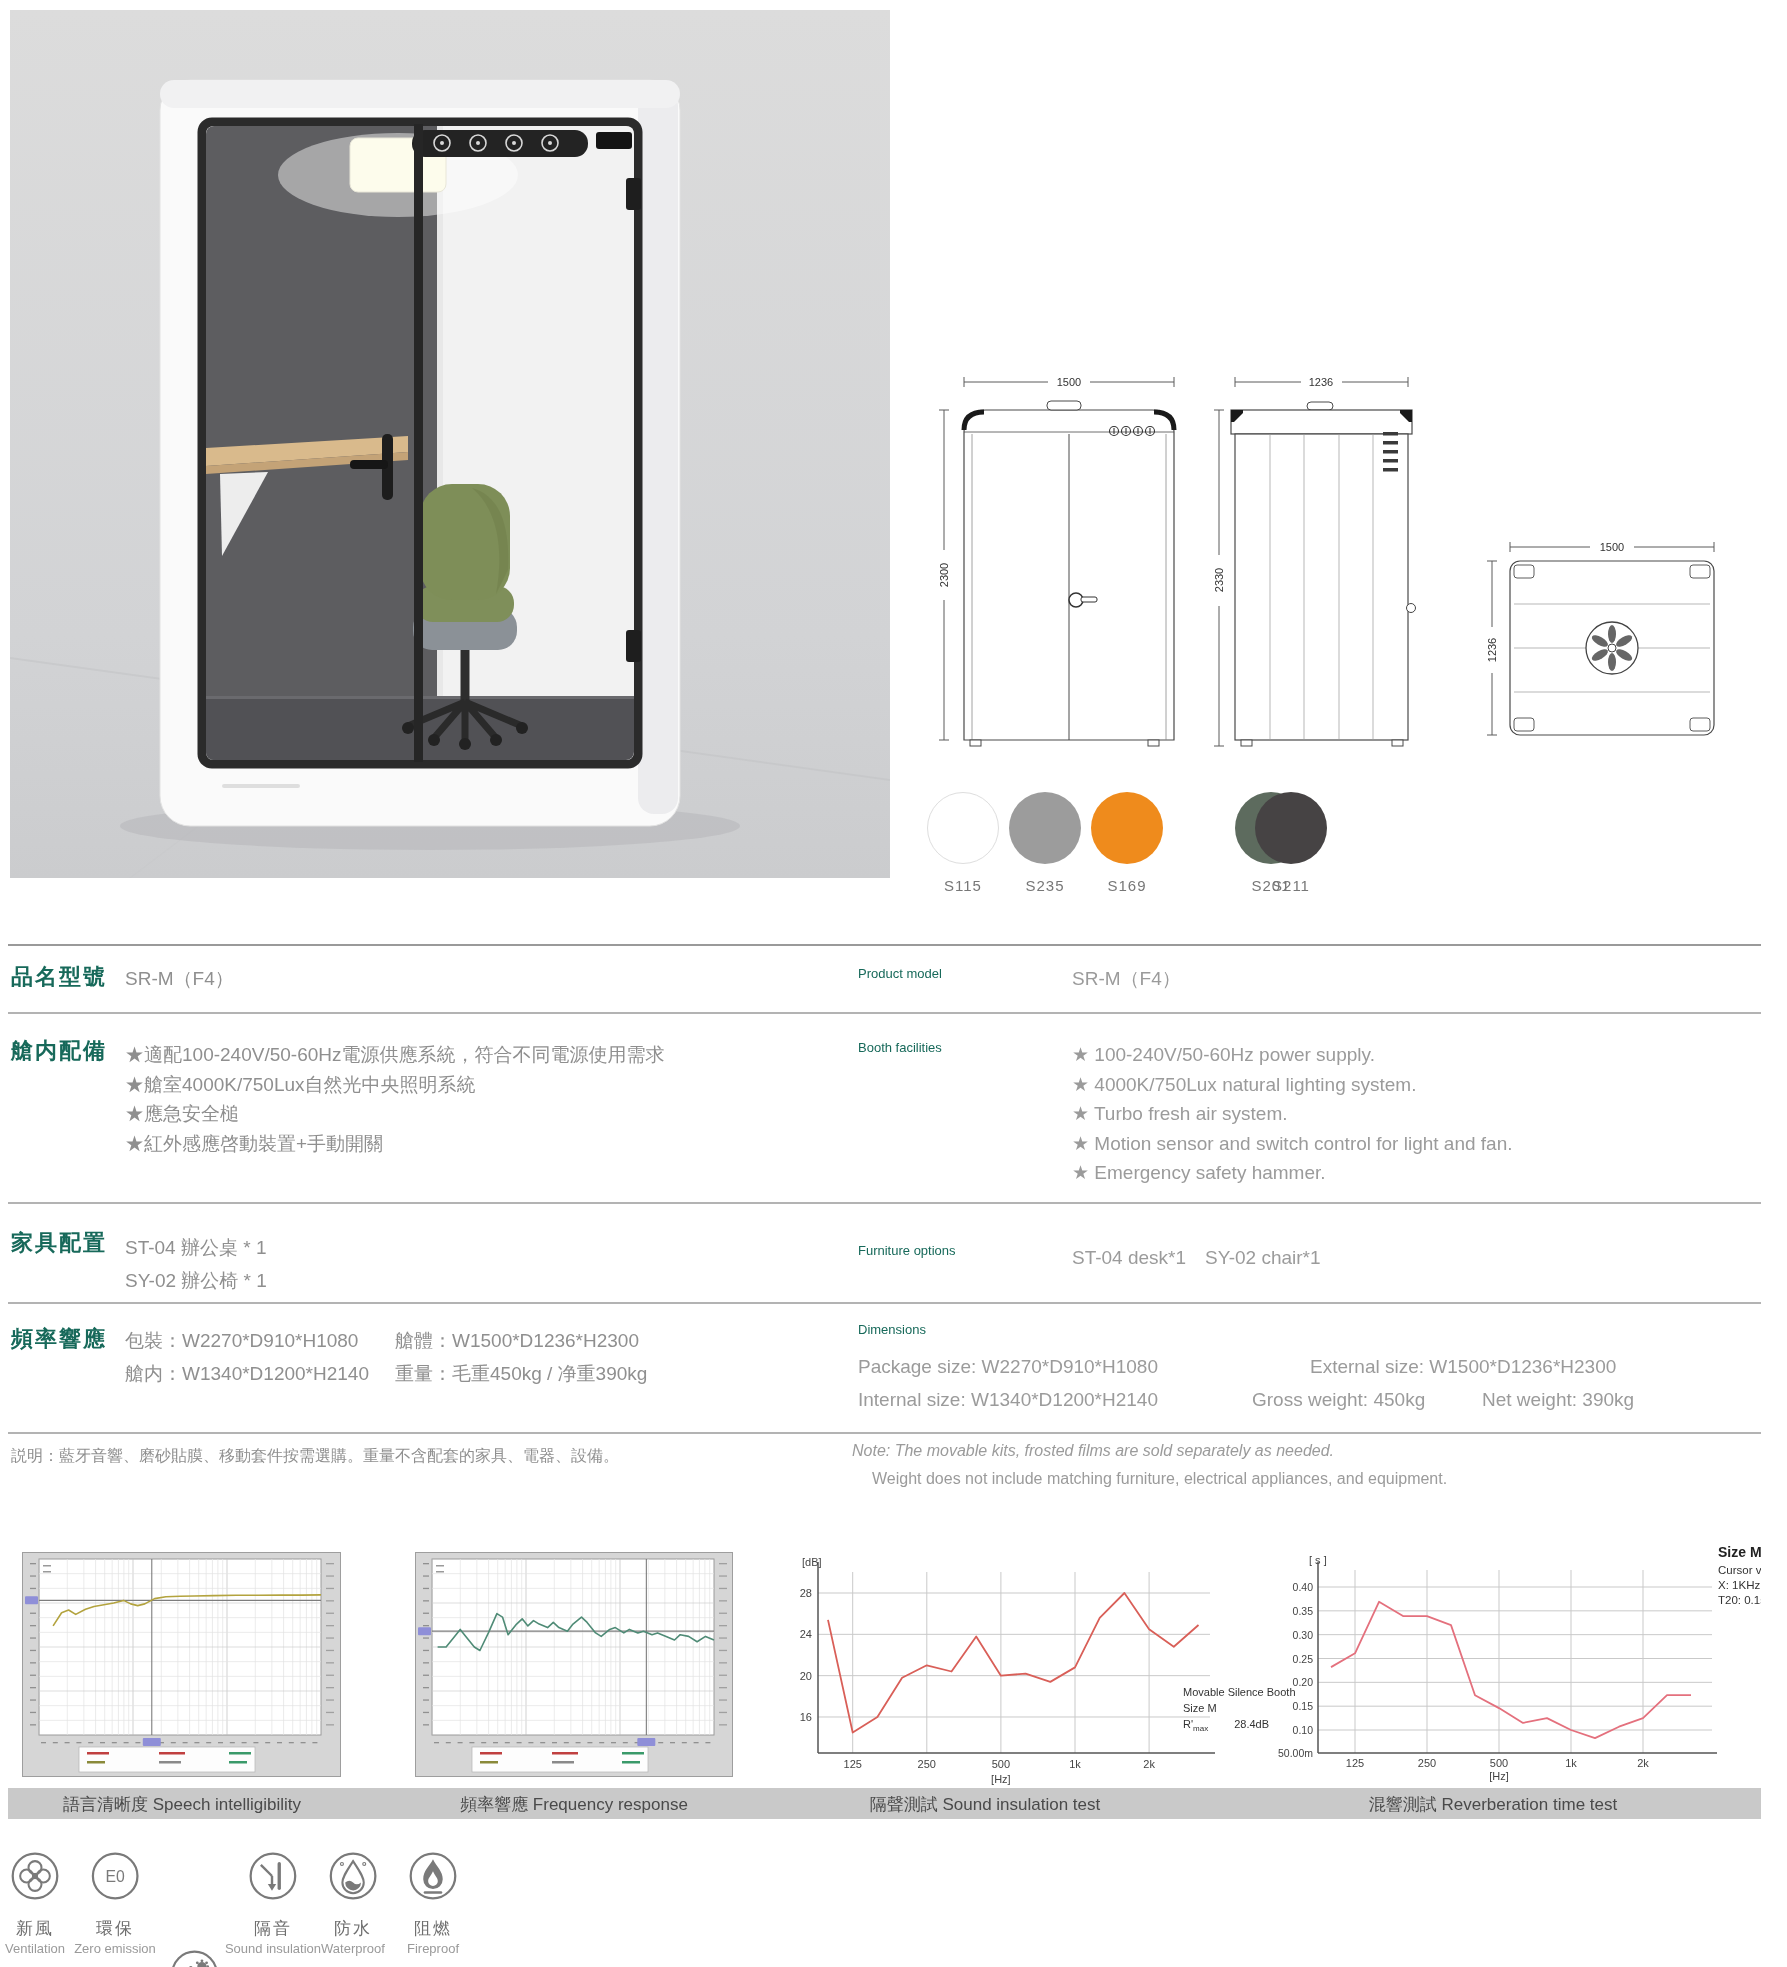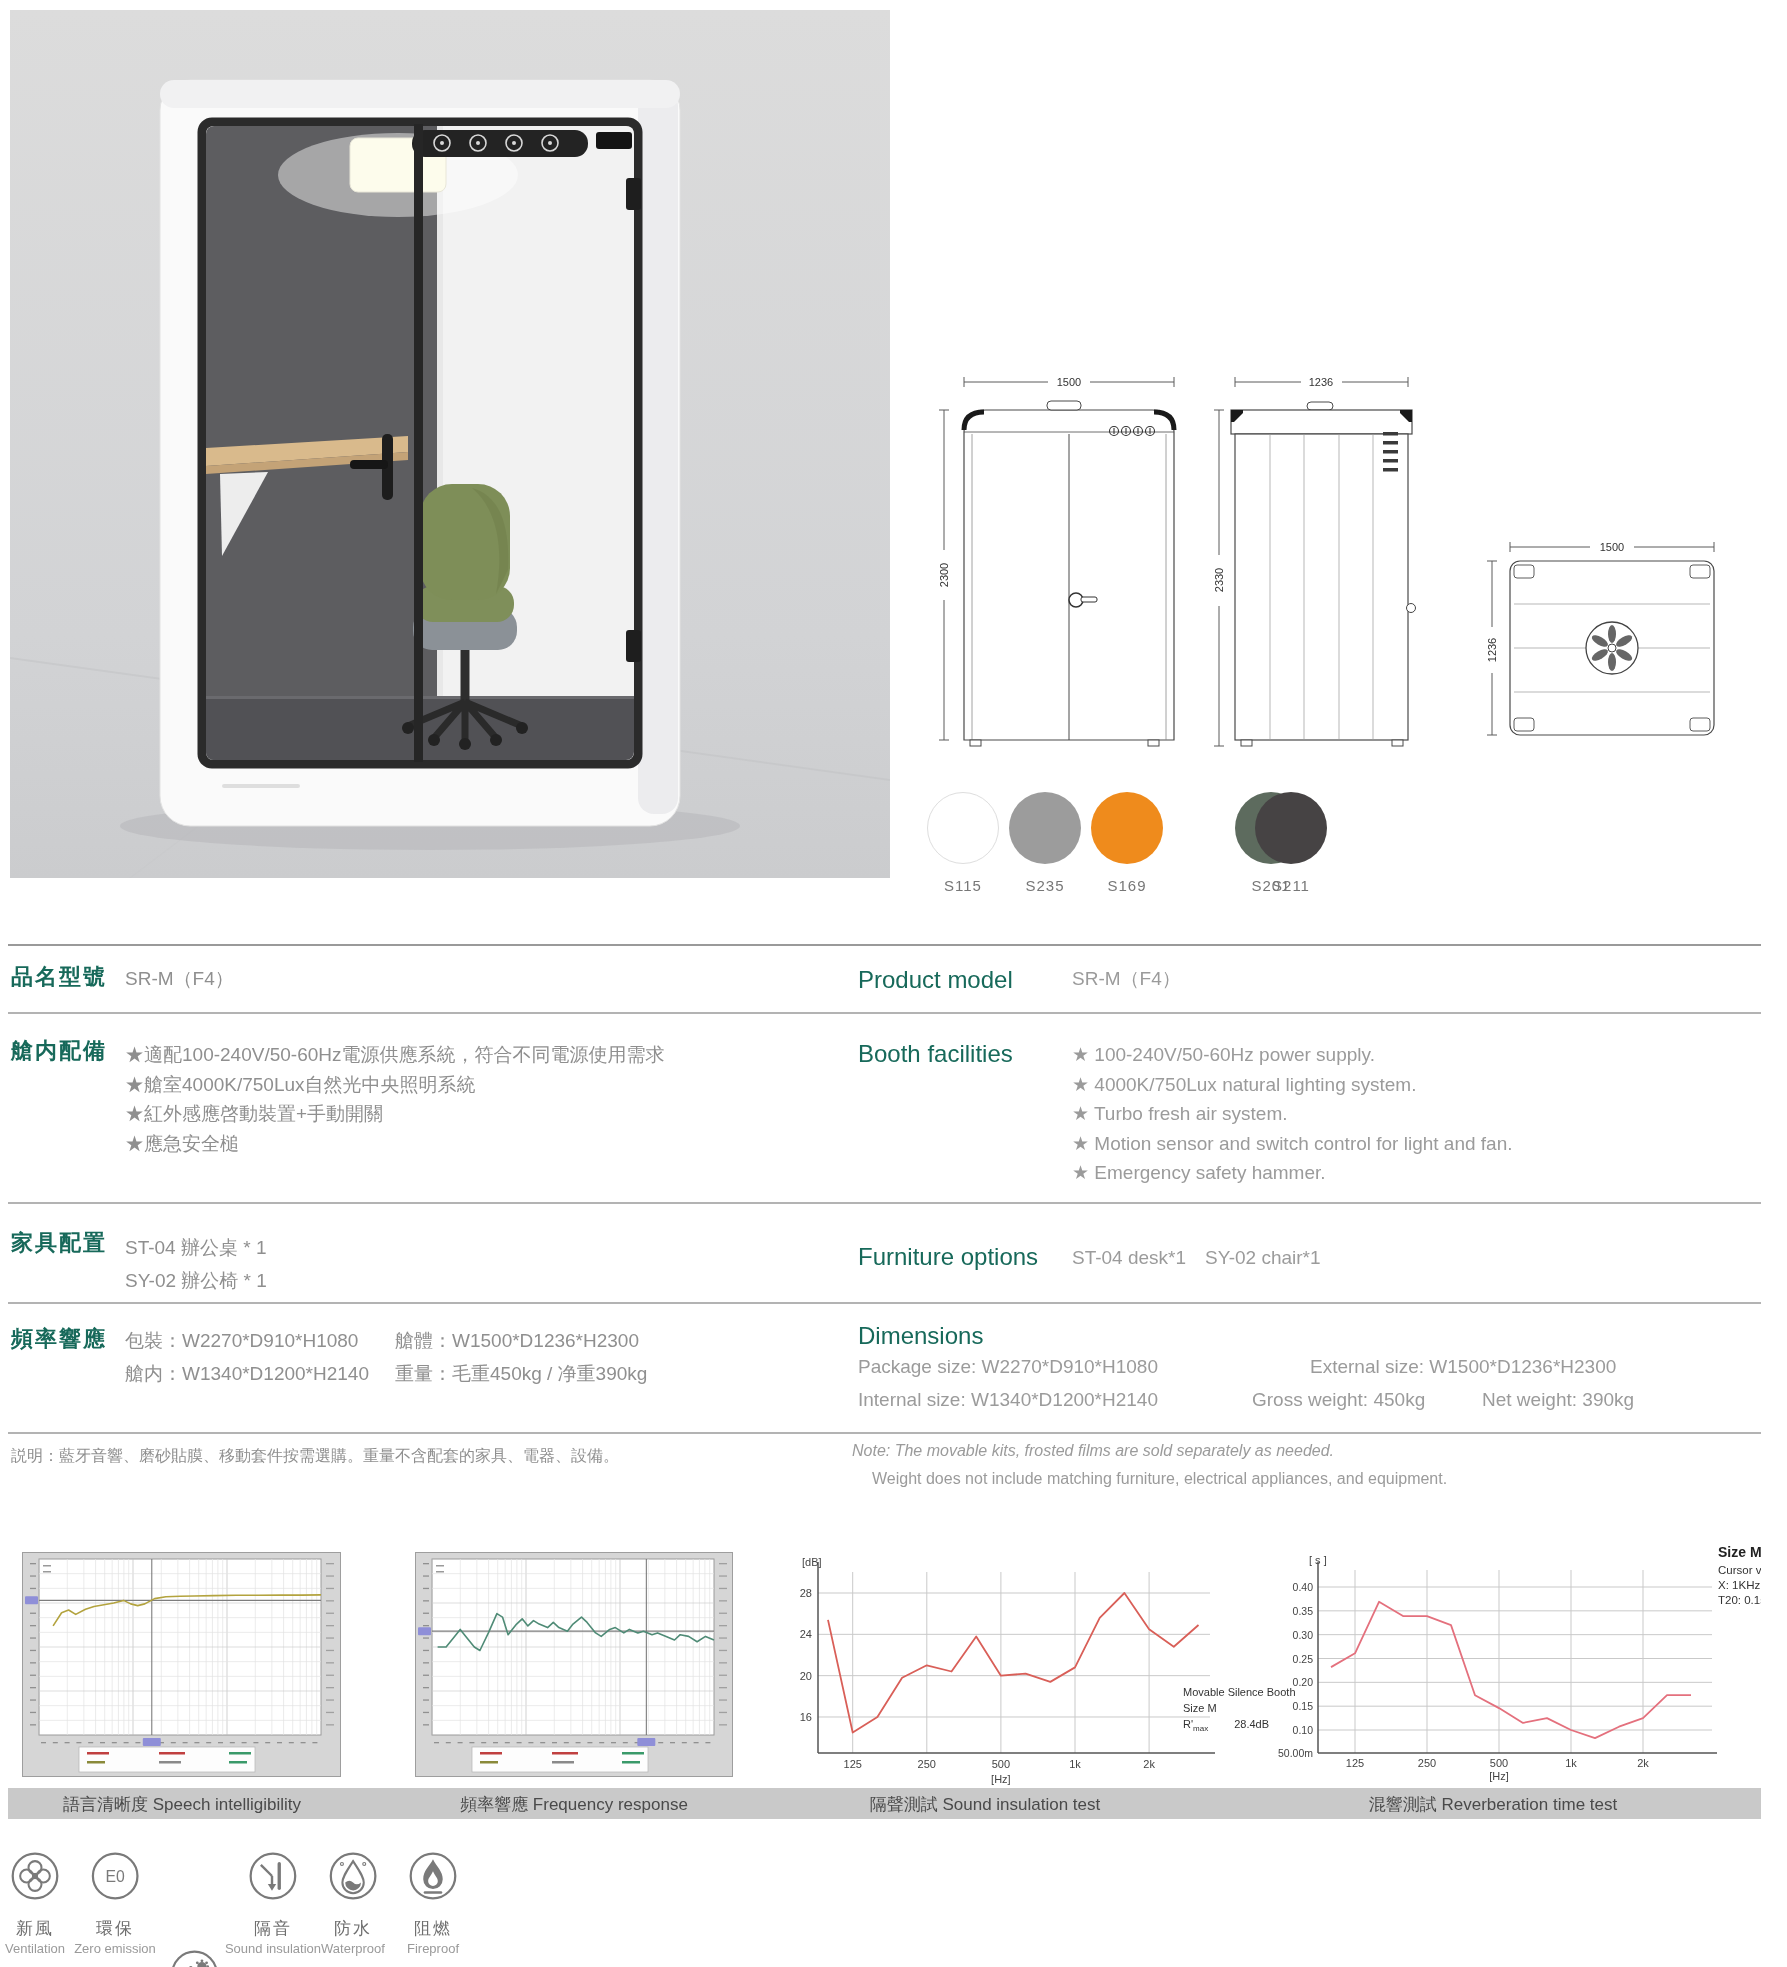--- a/index.html
+++ b/index.html
@@ -2,21 +2,21 @@
 <html><head>
 <meta charset="utf-8">
 <style>
   html,body{margin:0;padding:0;background:#fff;}
   .page{position:relative;width:1761px;height:1967px;background:#ffffff;overflow:hidden;
         font-family:"Liberation Sans",sans-serif;}
   .abs{position:absolute;}
   .divider{position:absolute;left:8px;width:1771px;height:2px;background:#b3b3b3;}
   .divider.dark{background:#9a9a9a;}
   .zh-h{font-size:22px;font-weight:bold;color:#17695a;letter-spacing:2px;white-space:nowrap;}
-  .en-h{font-size:24px;color:#17695a;white-space:nowrap;}
+  .en-h{font-size:13px;color:#17695a;white-space:nowrap;}
   .zh-v{font-size:19px;color:#8f8f8f;white-space:nowrap;}
   .en-v{font-size:19px;color:#9b9b9b;white-space:nowrap;}
   .item-list div{height:29.5px;line-height:29.5px;}
   .note{font-size:16px;white-space:nowrap;}
   .photo-box{position:absolute;left:10px;top:10px;width:880px;height:868px;}
   .soft-window{position:absolute;width:319px;height:225px;background:#d6d6d6;
                border:1px solid #9e9e9e;box-sizing:border-box;}
   .caption-bar{position:absolute;left:8px;top:1788px;width:1771px;height:31px;background:#c9c9c9;}
   .caption{position:absolute;top:1793px;transform:translateX(-50%);font-size:17px;color:#4a4a4a;white-space:nowrap;}
   .swatch{position:absolute;width:74px;text-align:center;}
@@ -261,22 +261,22 @@
 
   <div class="abs zh-h" style="left:11px;top:962px;">品名型號</div>
   <div class="abs zh-v" style="left:125px;top:966px;">SR-M（F4）</div>
   <div class="abs en-h" style="left:858px;top:966px;">Product model</div>
   <div class="abs en-v" style="left:1072px;top:966px;">SR-M（F4）</div>
 
   <div class="abs zh-h" style="left:11px;top:1036px;">艙内配備</div>
   <div class="abs zh-v item-list" style="left:125px;top:1040px;">
     <div>★適配100-240V/50-60Hz電源供應系統，符合不同電源使用需求</div>
     <div>★艙室4000K/750Lux自然光中央照明系統</div>
+    <div>★應急安全槌</div>
     <div>★紅外感應啓動裝置+手動開關</div>
-    <div>★應急安全槌</div>
   </div>
   <div class="abs en-h" style="left:858px;top:1040px;">Booth facilities</div>
   <div class="abs en-v item-list" style="left:1072px;top:1040px;">
     <div>★ 100-240V/50-60Hz power supply.</div>
     <div>★ 4000K/750Lux natural lighting system.</div>
     <div>★ Turbo fresh air system.</div>
     <div>★ Motion sensor and switch control for light and fan.</div>
     <div>★ Emergency safety hammer.</div>
   </div>
 

